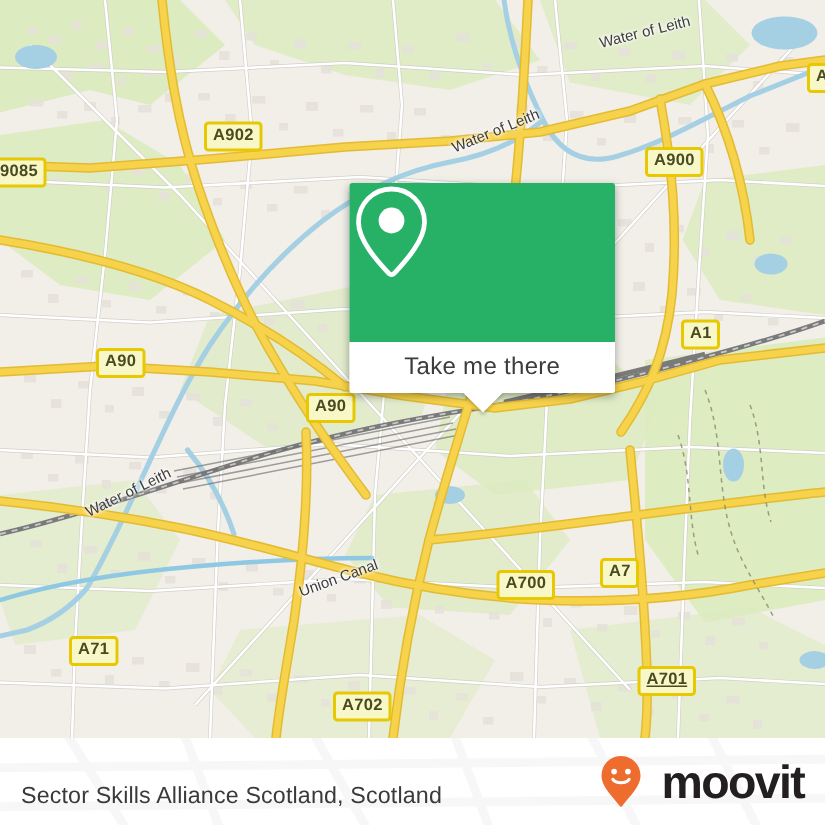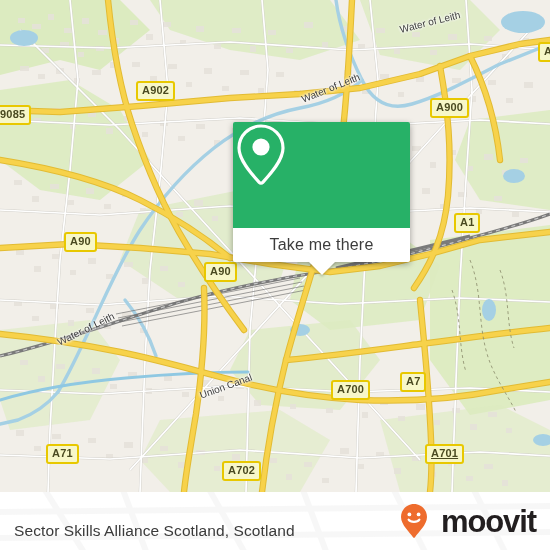--- a/index.html
+++ b/index.html
@@ -462,21 +462,21 @@
     <div class="shield" style="left:-6px;top:105px;">9085</div>
     <div class="shield" style="left:136px;top:81px;">A902</div>
     <div class="shield" style="left:430px;top:98px;">A900</div>
     <div class="shield" style="left:538px;top:42px;">A1</div>
     <div class="shield" style="left:64px;top:232px;">A90</div>
     <div class="shield" style="left:204px;top:262px;">A90</div>
     <div class="shield" style="left:359px;top:203px;">01</div>
     <div class="shield" style="left:454px;top:213px;">A1</div>
     <div class="shield" style="left:292px;top:380px;margin-left:39px;">A700</div>
     <div class="shield" style="left:400px;top:372px;">A7</div>
-    <div class="shield" style="left:46px;top:444px;">A71</div>
+    <div class="shield" style="left:46px;top:424px;">A71</div>
     <div class="shield" style="left:425px;top:444px;text-decoration:underline;">A701</div>
     <div class="shield" style="left:222px;top:461px;">A702</div>
 
     <div id="popup">
       <div id="popup-top" style="background:#27b167;">
         <svg width="56" height="66" viewBox="0 0 56 66">
           <path d="M28 4 C15.8 4 6 13.8 6 26 C6 39 20 53.5 26.2 60.3 C27.2 61.4 28.8 61.4 29.8 60.3 C36 53.5 50 39 50 26 C50 13.8 40.2 4 28 4 Z" fill="none" stroke="#ffffff" stroke-width="3.2"></path>
           <circle cx="28" cy="25" r="8.6" fill="#ffffff"></circle>
         </svg>
       </div>

